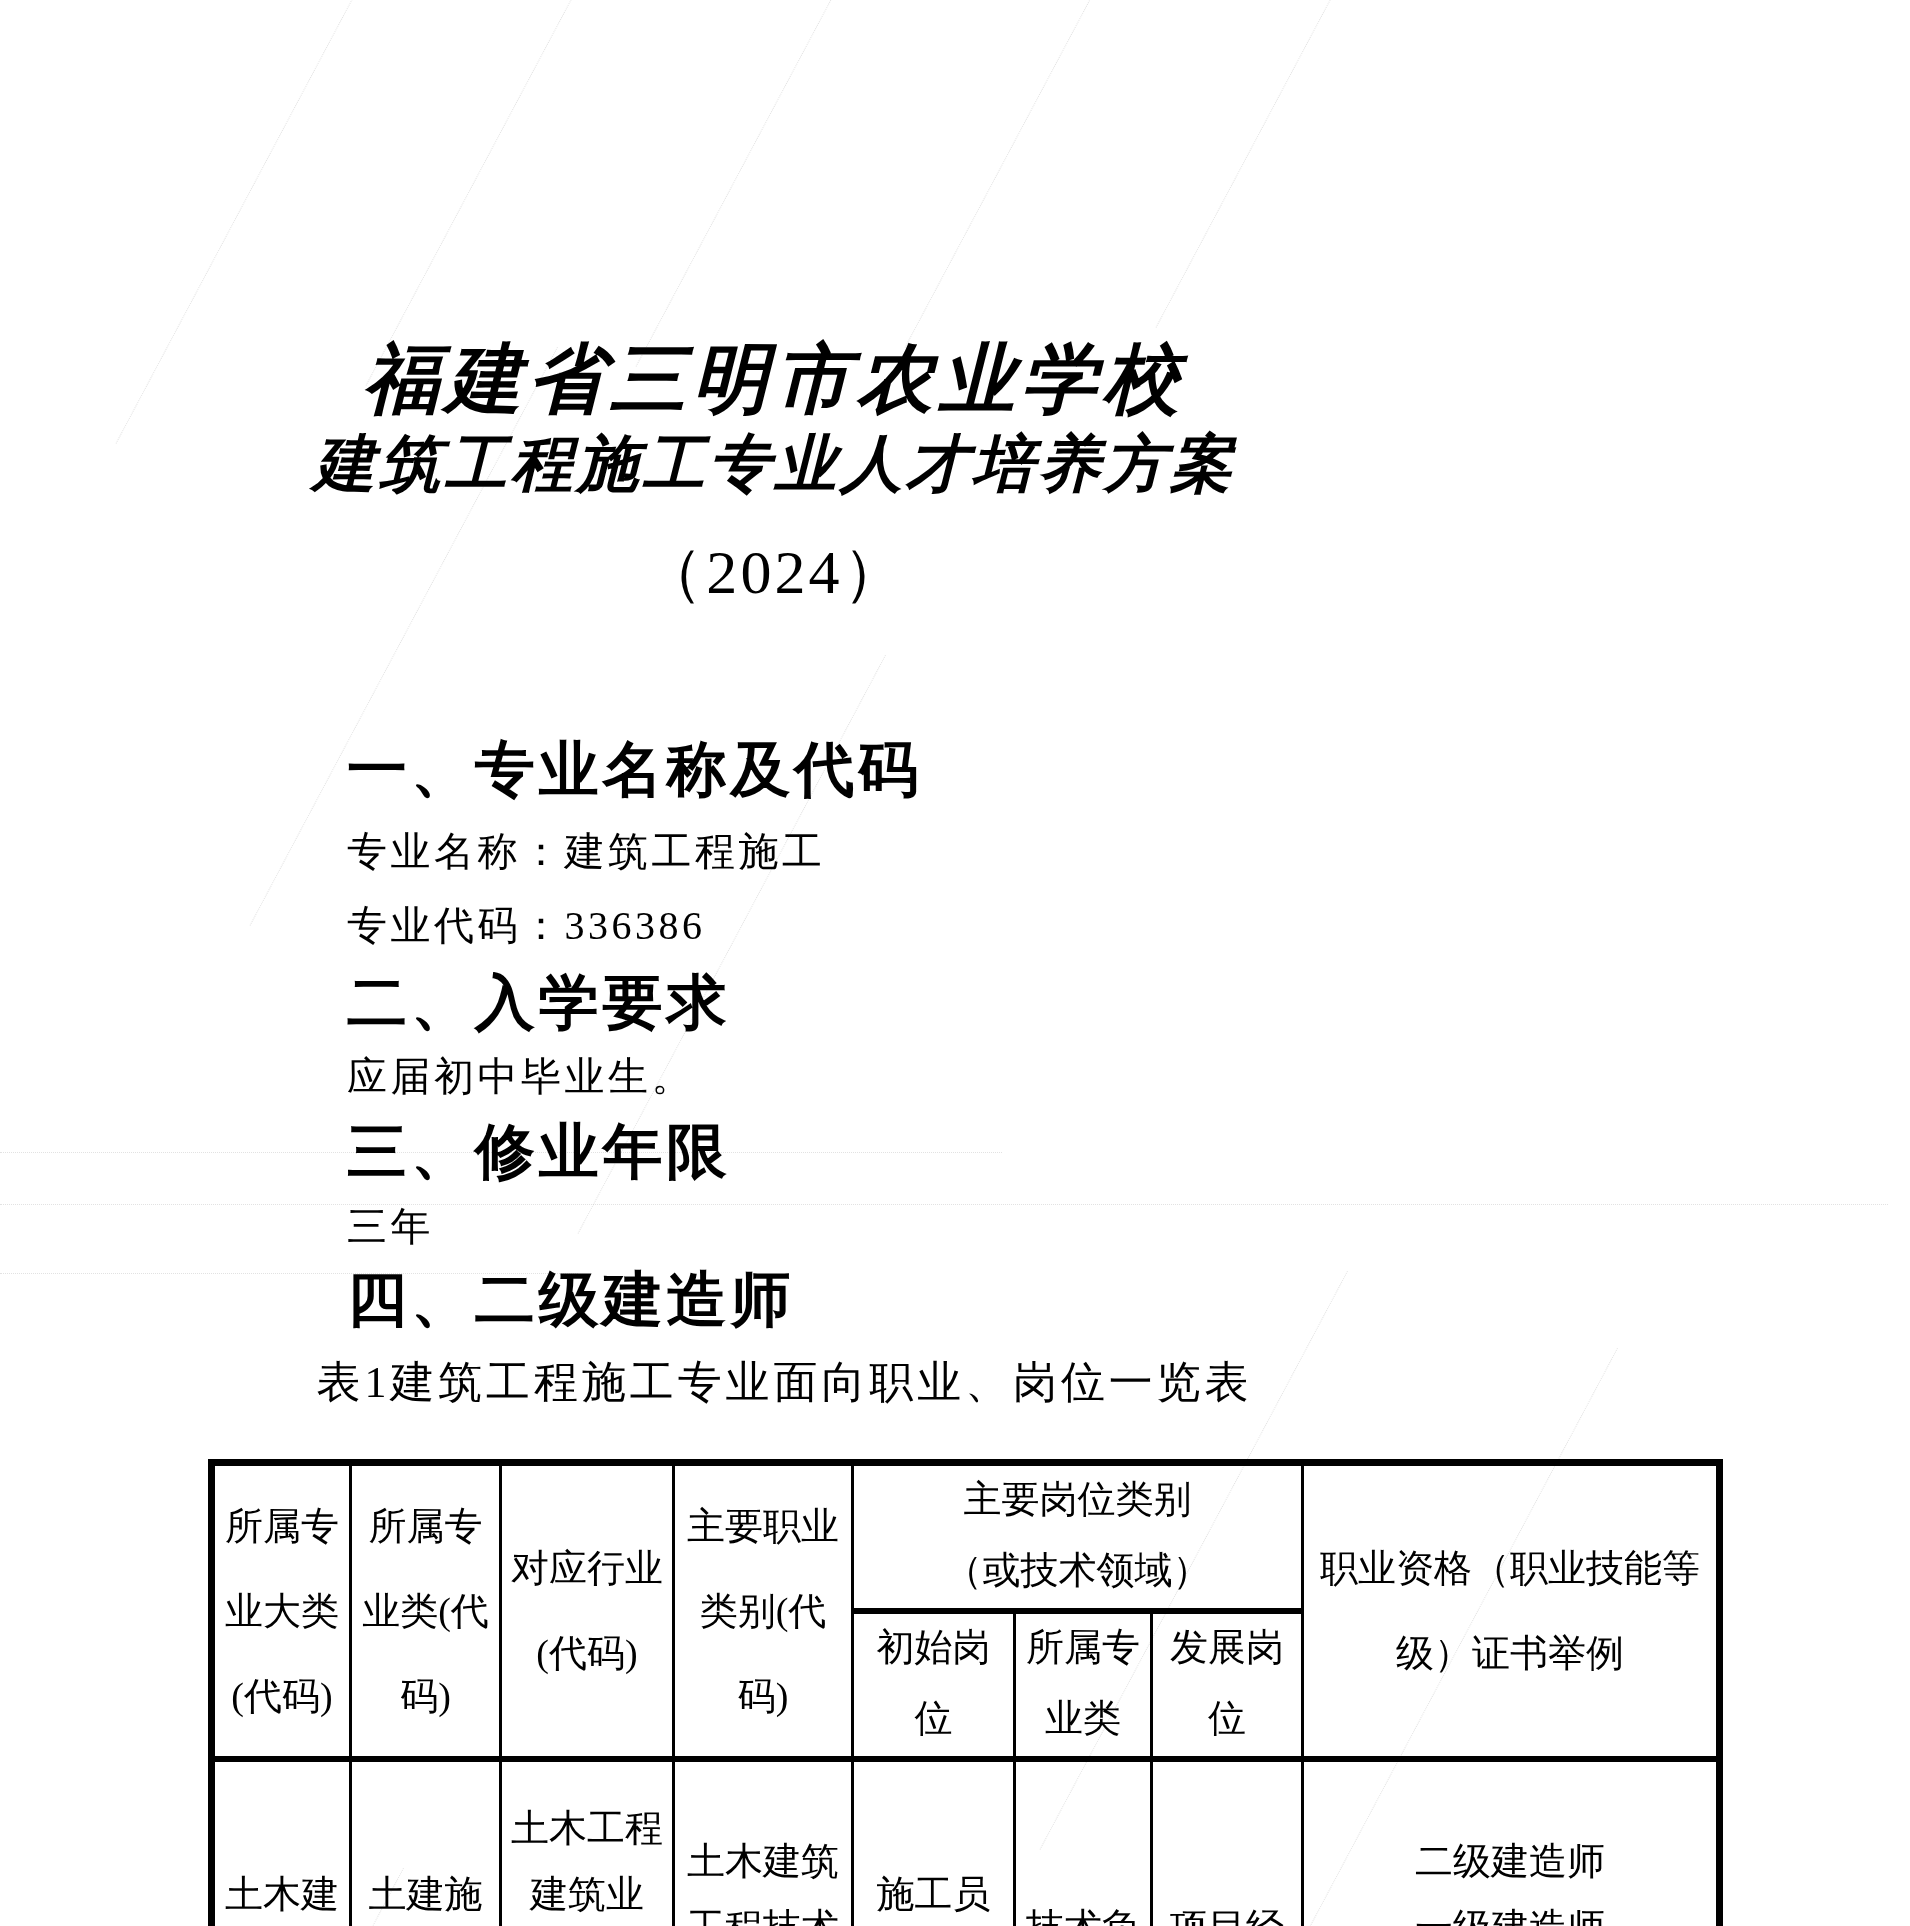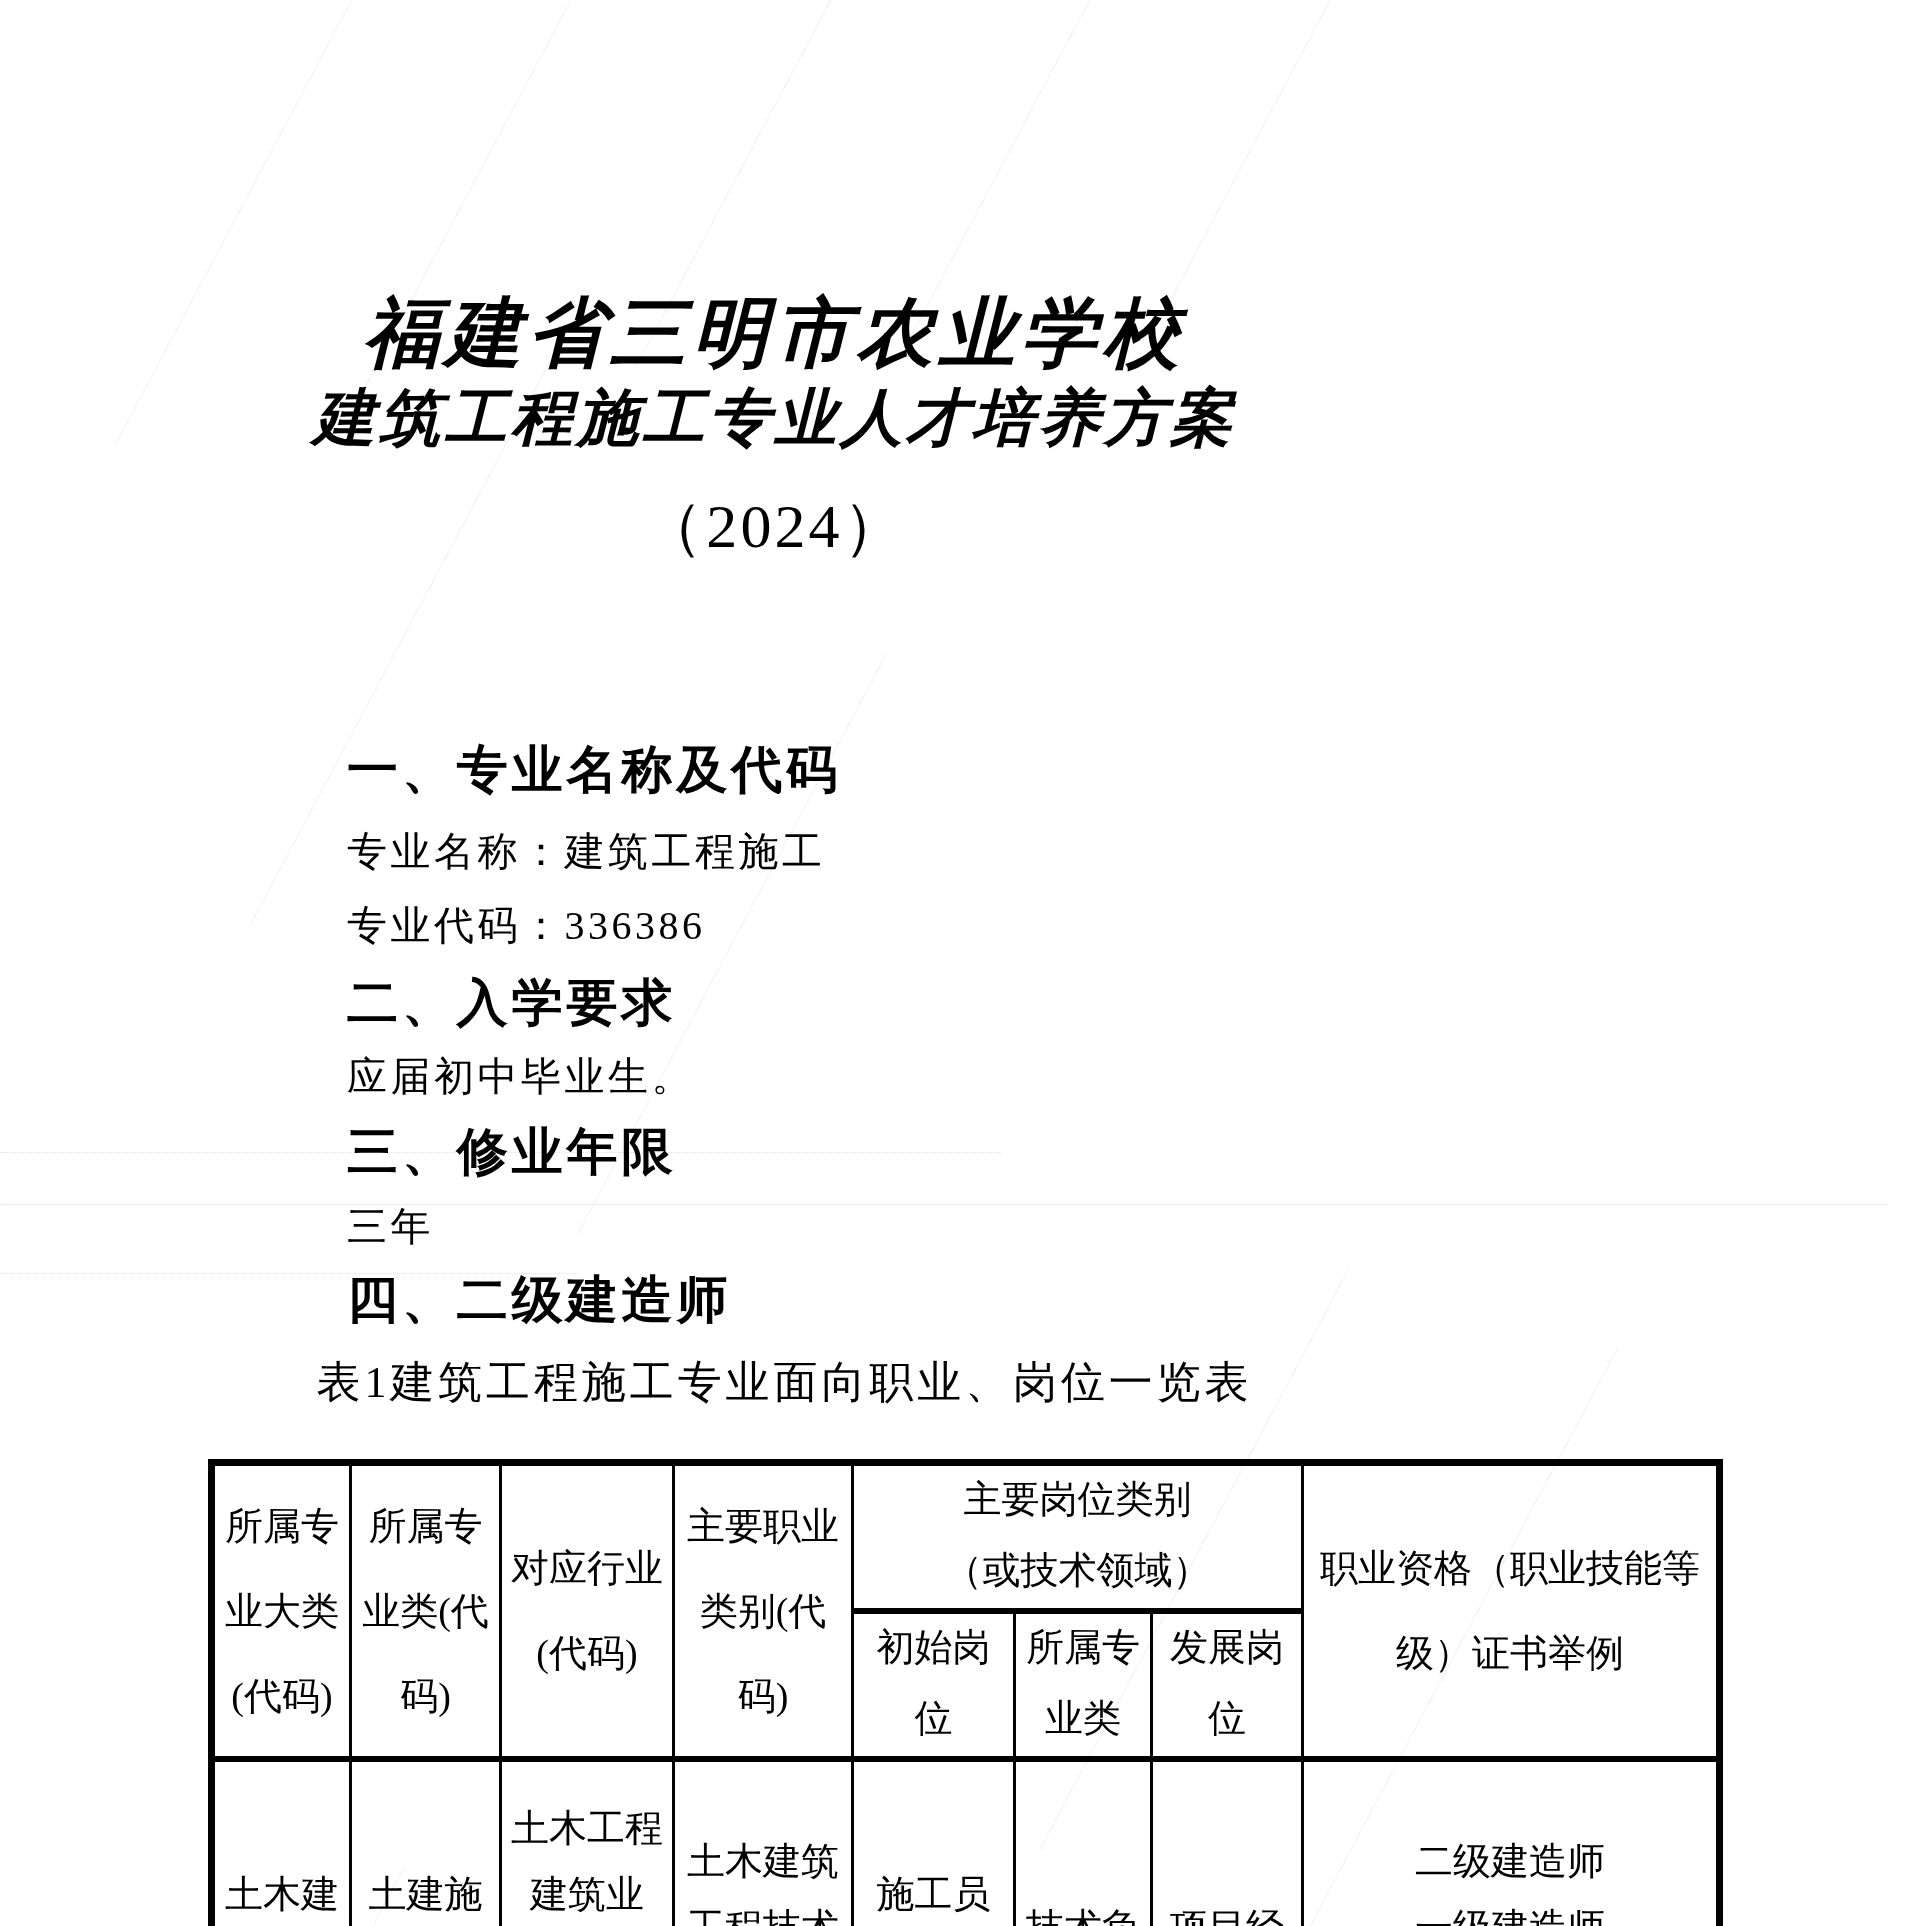--- a/index.html
+++ b/index.html
@@ -14,30 +14,30 @@
   .abs { position: absolute; }
 
   
   .art { position: absolute; border-top: 1.5px dotted #b4b4b4; opacity: 0.38; }
   .art.diag { width: 655px; transform: rotate(-62deg); transform-origin: left center; }
 
   
   .title-line {
     left: 0; width: 1549px; text-align: center;
     font-family: "DejaVu Serif", serif;
-    font-style: italic; font-weight: 700;
+    font-style: italic; font-weight: 700; margin-top: 46px;
   }
   .title-1 { top: 283px;  font-size: 76px; letter-spacing: 6.2px; }
   .title-2 { top: 376px;  font-size: 62px; letter-spacing: 3.9px; }
   .title-3 { top: 484px; font-size: 62px; letter-spacing: 3.1px; font-style: normal; font-weight: 400; font-family: "Liberation Serif", serif; }
 
   
   .heading {
     font-family: "Liberation Sans", sans-serif;
-    font-weight: 700; font-size: 51px; letter-spacing: 3.9px;
+    font-weight: 700; font-size: 60px; letter-spacing: 3.9px;
     line-height: 75px; white-space: nowrap;
   }
   .body-text {
     font-family: "Liberation Serif", serif;
     font-size: 40px; letter-spacing: 3.5px;
     line-height: 75px; white-space: nowrap;
   }
   .caption {
     left: 0; width: 1569px; text-align: center;
     font-family: "Liberation Serif", serif;

